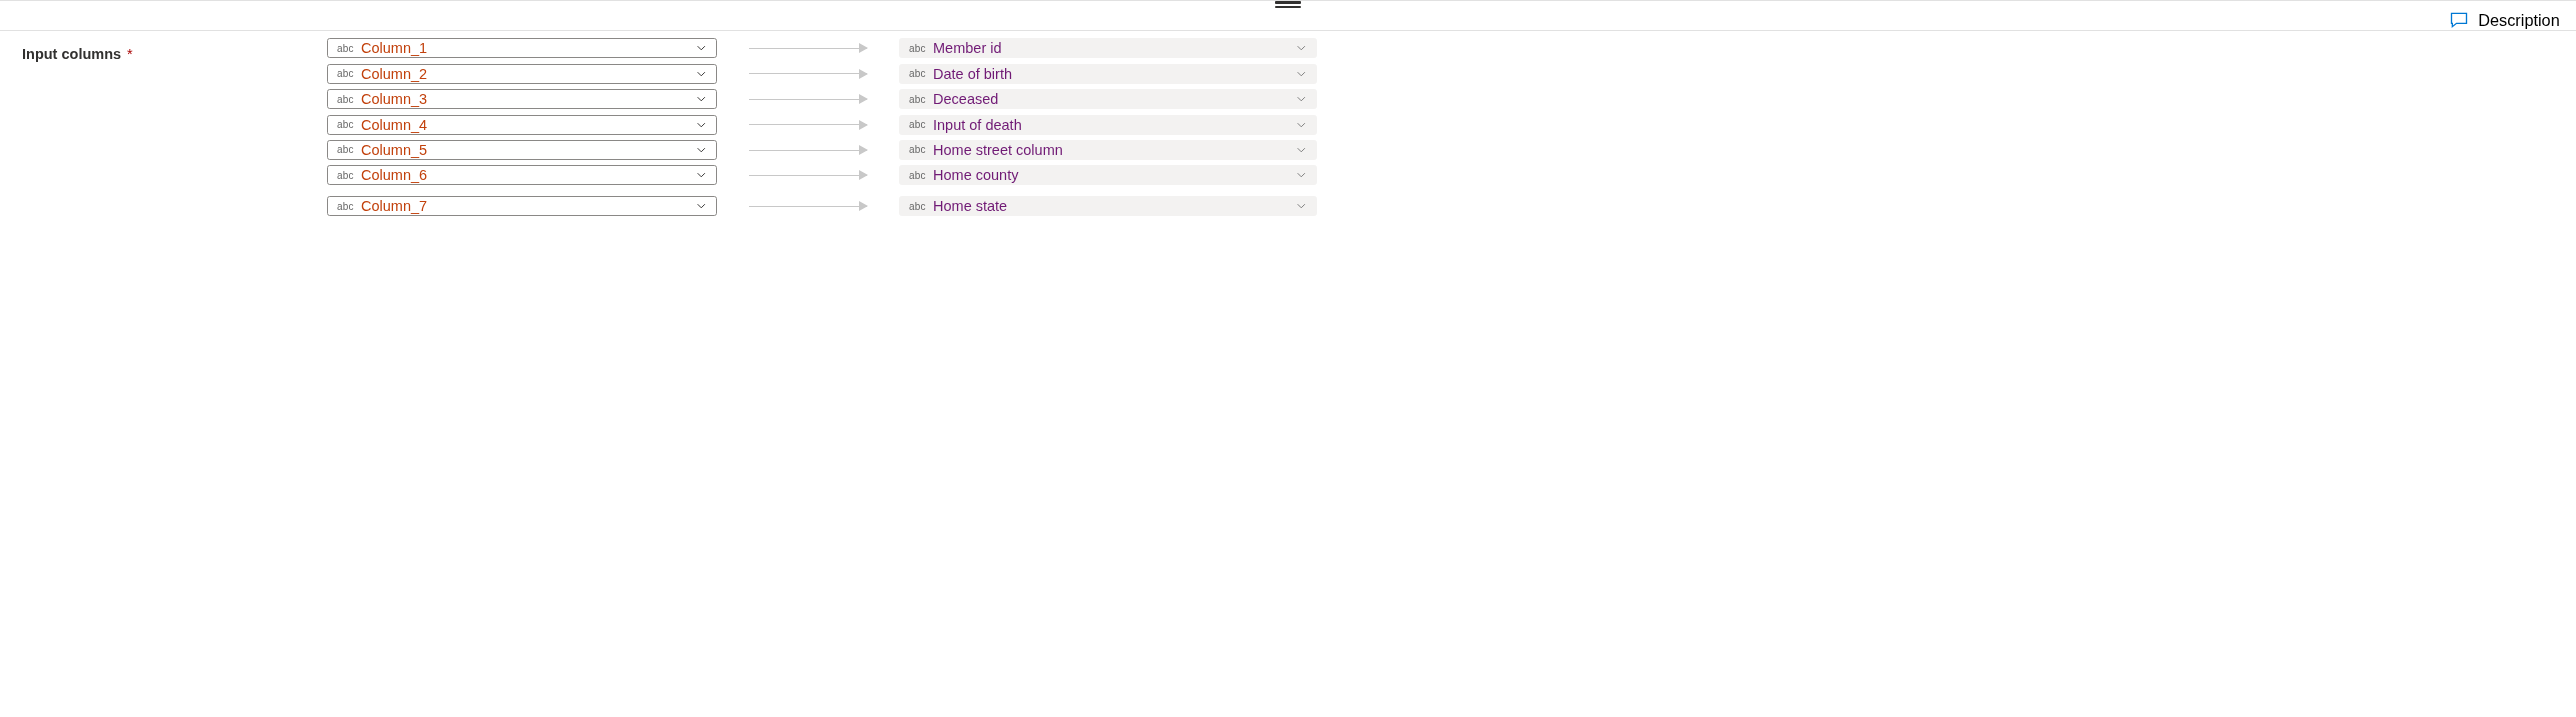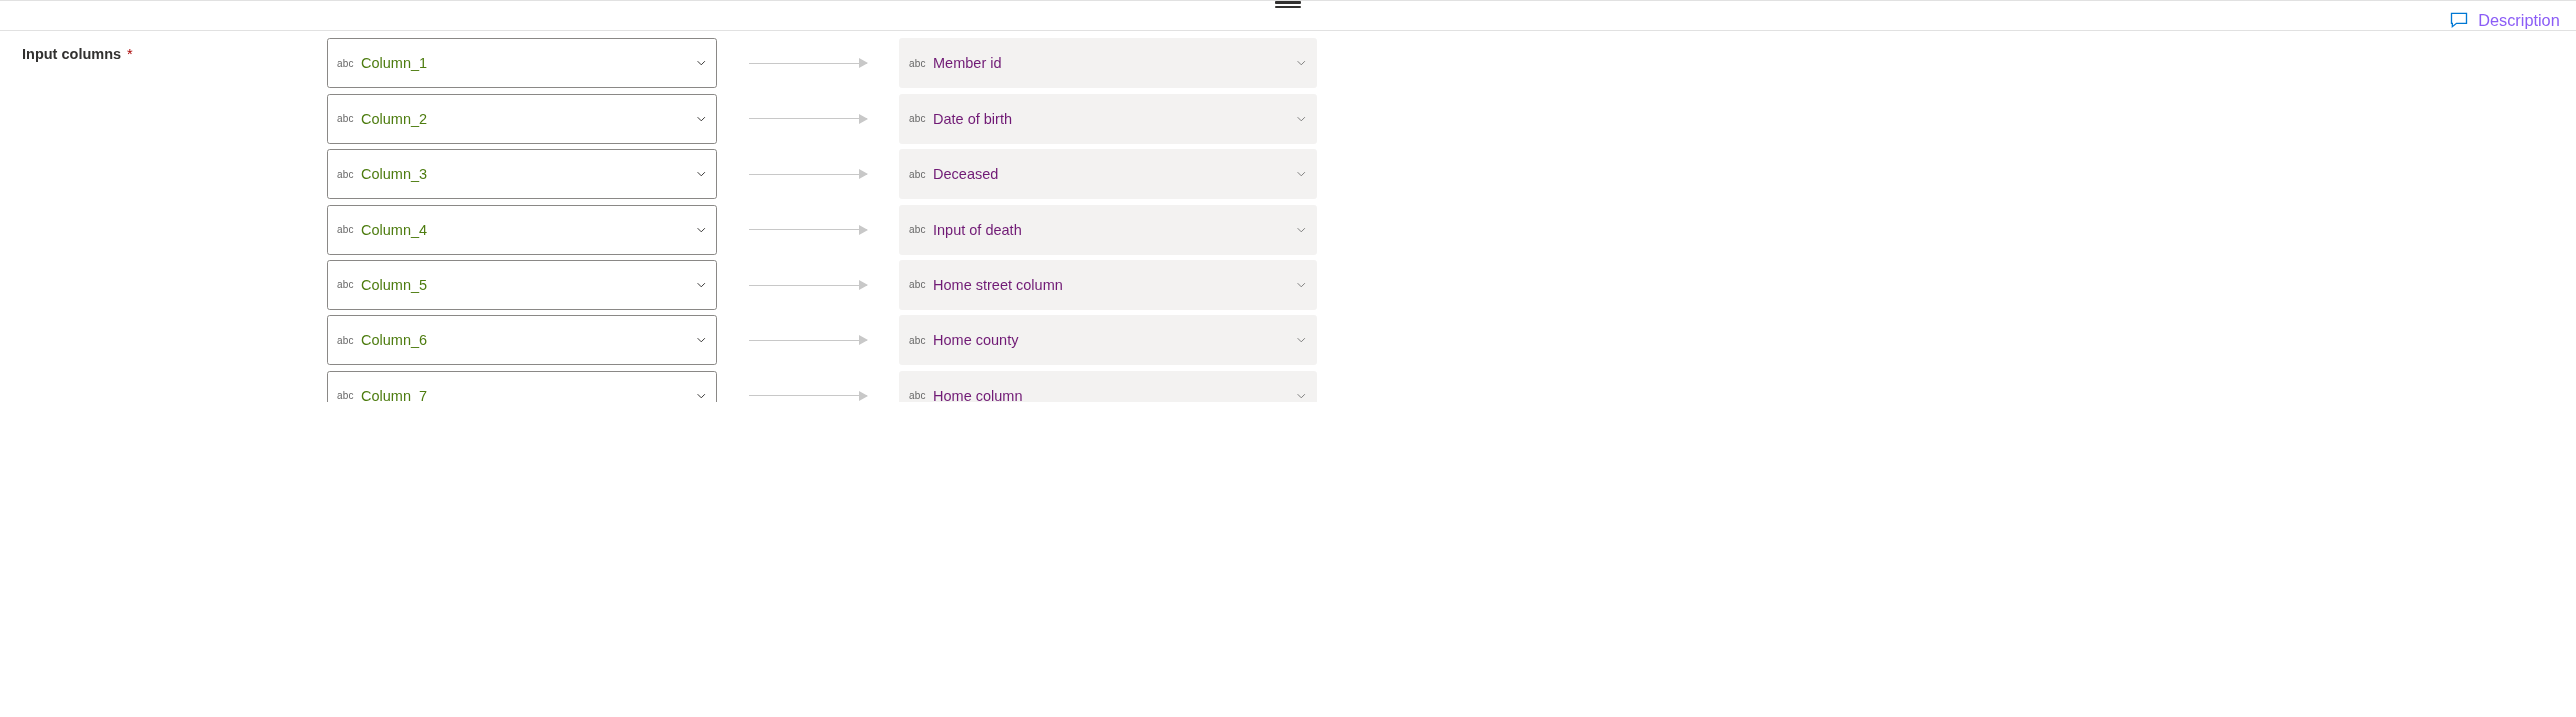--- a/index.html
+++ b/index.html
@@ -32,21 +32,21 @@
       font-weight: 600;
       border-bottom-color: #0078d4;
     }
     .status-dot {
       width: 11px; height: 11px; border-radius: 50%;
       background: #2e8b57; display: inline-block;
     }
     .tab-spacer { flex: 1; }
     .desc-link {
       display: inline-flex; align-items: center; gap: 9px;
-      color: #8b5cf6; font-size: 16.3px; cursor: pointer; padding: 0 7.3px;
+      color: #000000; font-size: 16.3px; cursor: pointer; padding: 0 7.3px;
     }
     .desc-icon { stroke: #0078d4; }
 
     .body {
       display: flex;
       padding-top: 7.3px;
     }
     .left-col {
       width: 254px;
       padding: 7.3px 0 0 22px;
@@ -68,21 +68,21 @@
       display: grid;
       grid-template-columns: 73px 390px 182px 418px;
       align-items: center;
       margin-bottom: 5.4px;
     }
     .src-cell  { grid-column: 2; }
     .arrow-cell{ grid-column: 3; display:flex; justify-content:center; }
     .tgt-cell  { grid-column: 4; }
 
     .dd {
-      height: 50px;
+      height: 20px;
       border-radius: 2.7px;
       display: flex;
       align-items: center;
       padding: 0 9px 0 9px;
       position: relative;
       cursor: pointer;
     }
     .dd-src {
       background: #ffffff;
       border: 0.9px solid #8a8886;
@@ -90,21 +90,21 @@
     .dd-tgt {
       background: #f3f2f1;
       border: 0.9px solid #f3f2f1;
     }
     .type-tag {
       font-size: 10px;
       color: #666;
       margin-right: 7.3px;
       letter-spacing: 0.2px;
     }
-    .dd-src .val { color: #4d7c0f; font-size: 14.5px; }
+    .dd-src .val { color: #c2410c; font-size: 14.5px; }
     .dd-tgt .val { color: #701a75; font-size: 14.5px; }
     .chev {
       position: absolute; right: 7.3px; top: 50%; transform: translateY(-50%);
       pointer-events: none;
     }
     .chev svg { display:block; }
     .dd-src .chev path { stroke: #323130; }
     .dd-tgt .chev path { stroke: #7a7a7a; }
 
     .arrow-line {
@@ -329,21 +329,21 @@
                   </svg>
                 </span>
               </div>
             </div>
             <div class="arrow-cell">
               <div class="arrow-line"></div>
             </div>
             <div class="tgt-cell">
               <div class="dd dd-tgt">
                 <span class="type-tag">abc</span>
-                <span class="val">Home column</span>
+                <span class="val">Home state</span>
                 <span class="chev">
                   <svg width="14.5" height="14.5" viewBox="0 0 24 24" fill="none" stroke-width="1.6">
                     <path d="M6 9l6 6 6-6"></path>
                   </svg>
                 </span>
               </div>
             </div>
           </div>
         </div>
     </div>

